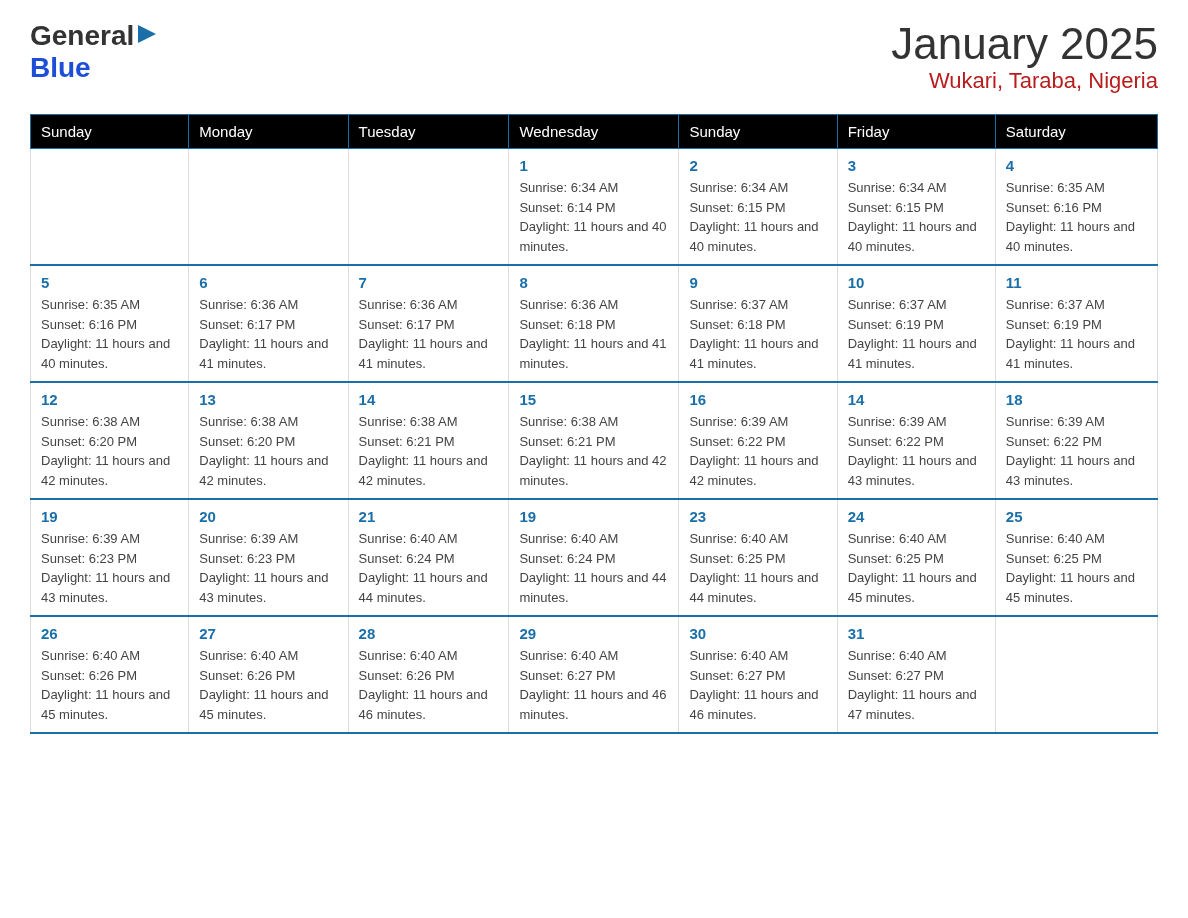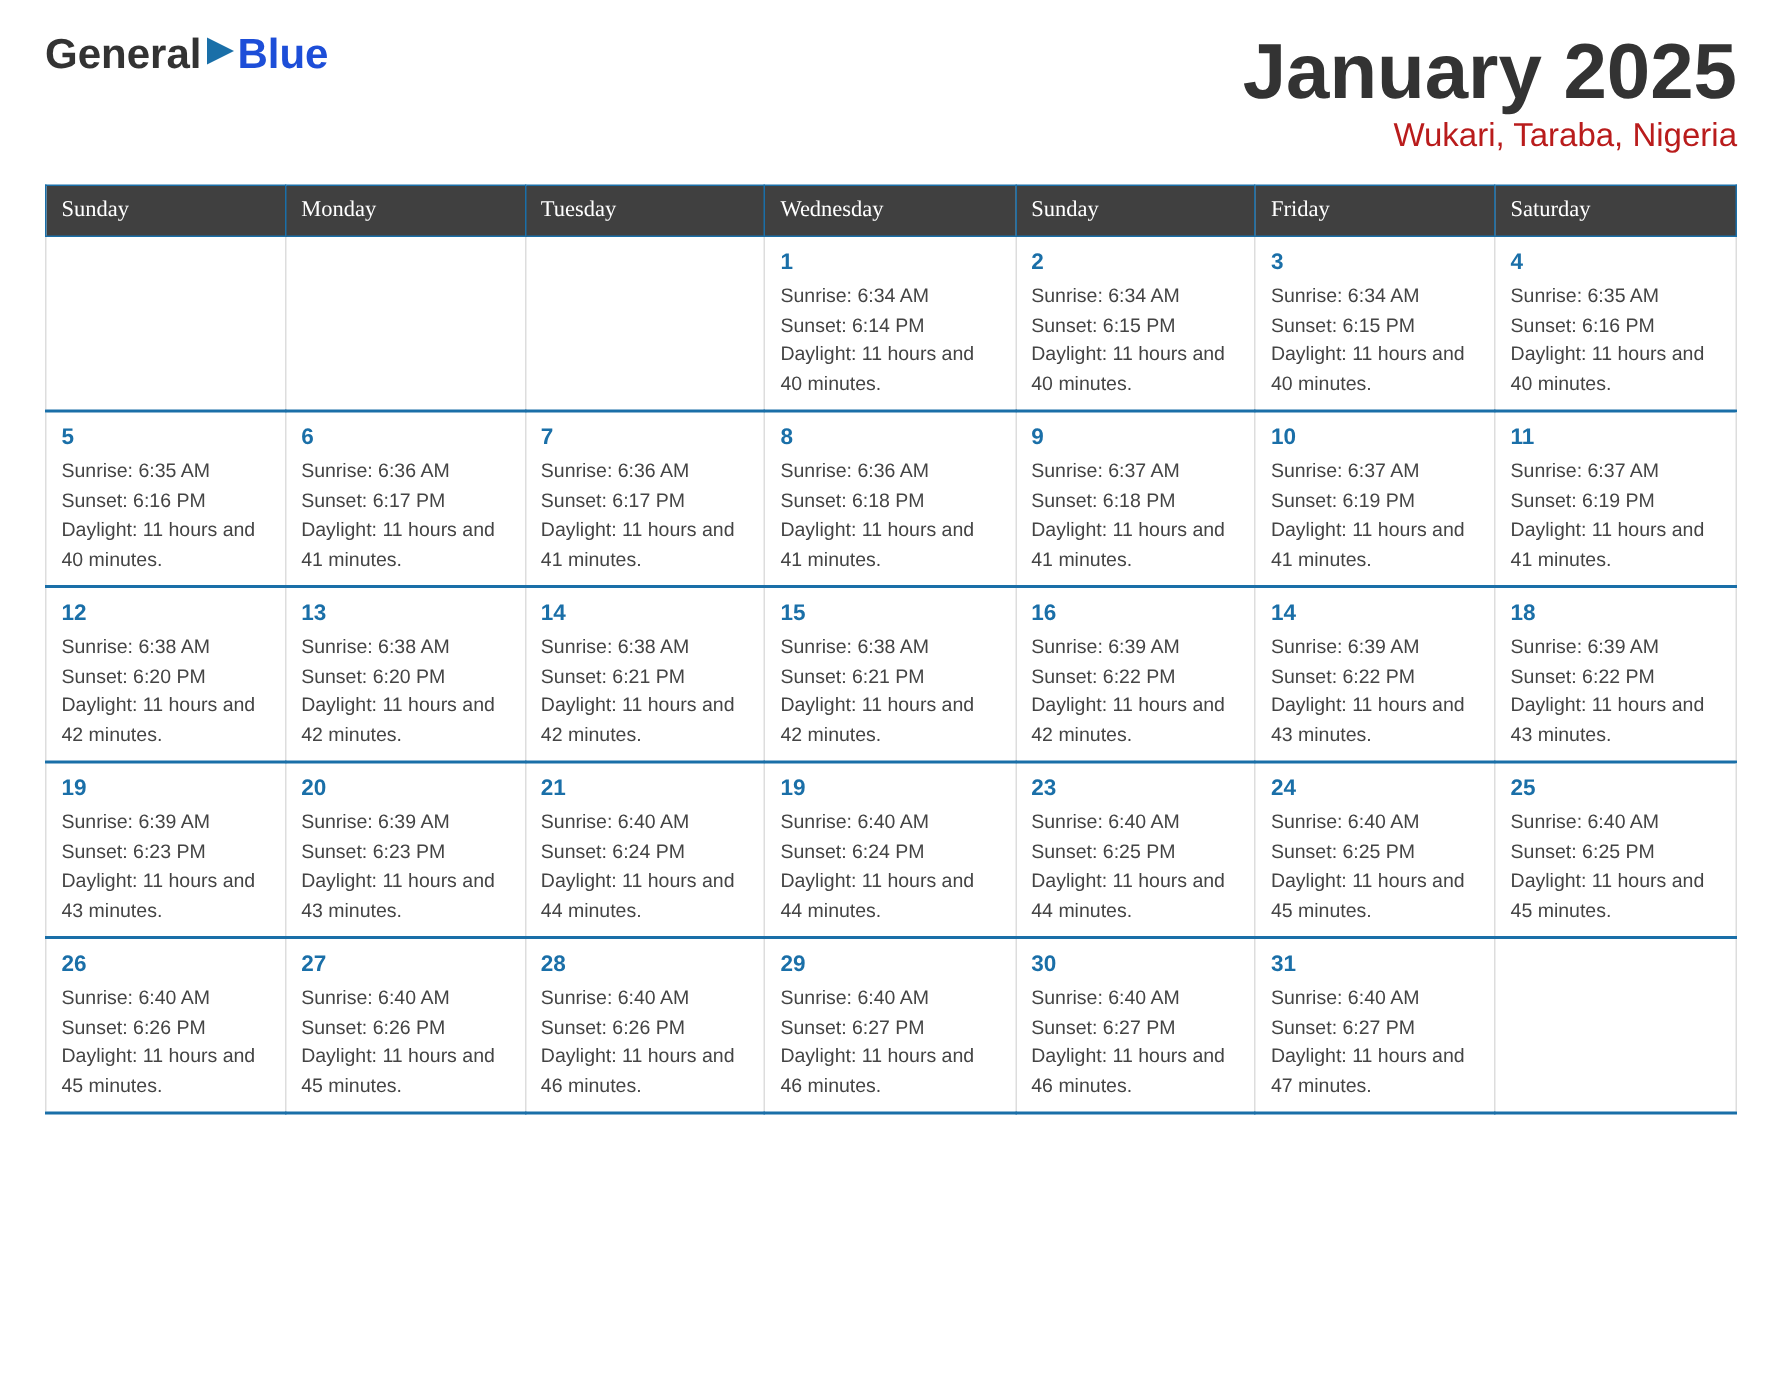--- a/index.html
+++ b/index.html
@@ -27,49 +27,48 @@
       font-weight: bold;
       color: #333;
     }
     .logo-text-blue {
       font-size: 28px;
       font-weight: bold;
       color: #1d4ed8;
     }
     .logo-icon {
       display: flex;
-      flex-direction: row;
+      flex-direction: column;
       align-items: flex-start;
     }
     .logo-row1 {
       display: flex;
       align-items: baseline;
     }
     .title-block {
       text-align: right;
     }
     .month-title {
-      font-size: 52px;
-      font-weight: bold;
+      font-size: 44px;
+      font-weight: normal;
       color: #333;
       line-height: 1.1;
       margin-left: 24px;
     }
     .location {
       font-size: 22px;
       color: #b91c1c;
       font-weight: normal;
     }
     table {
       width: 100%;
       border-collapse: collapse;
     }
     thead tr {
-      background-color: #404040;
-      font-family: Liberation Serif, serif;
+      background-color: #000000;
     }
     thead th {
       color: #fff;
       font-size: 15px;
       font-weight: normal;
       padding: 8px 10px;
       text-align: left;
       border: 1px solid #1a6fa8;
     }
     tbody tr {

